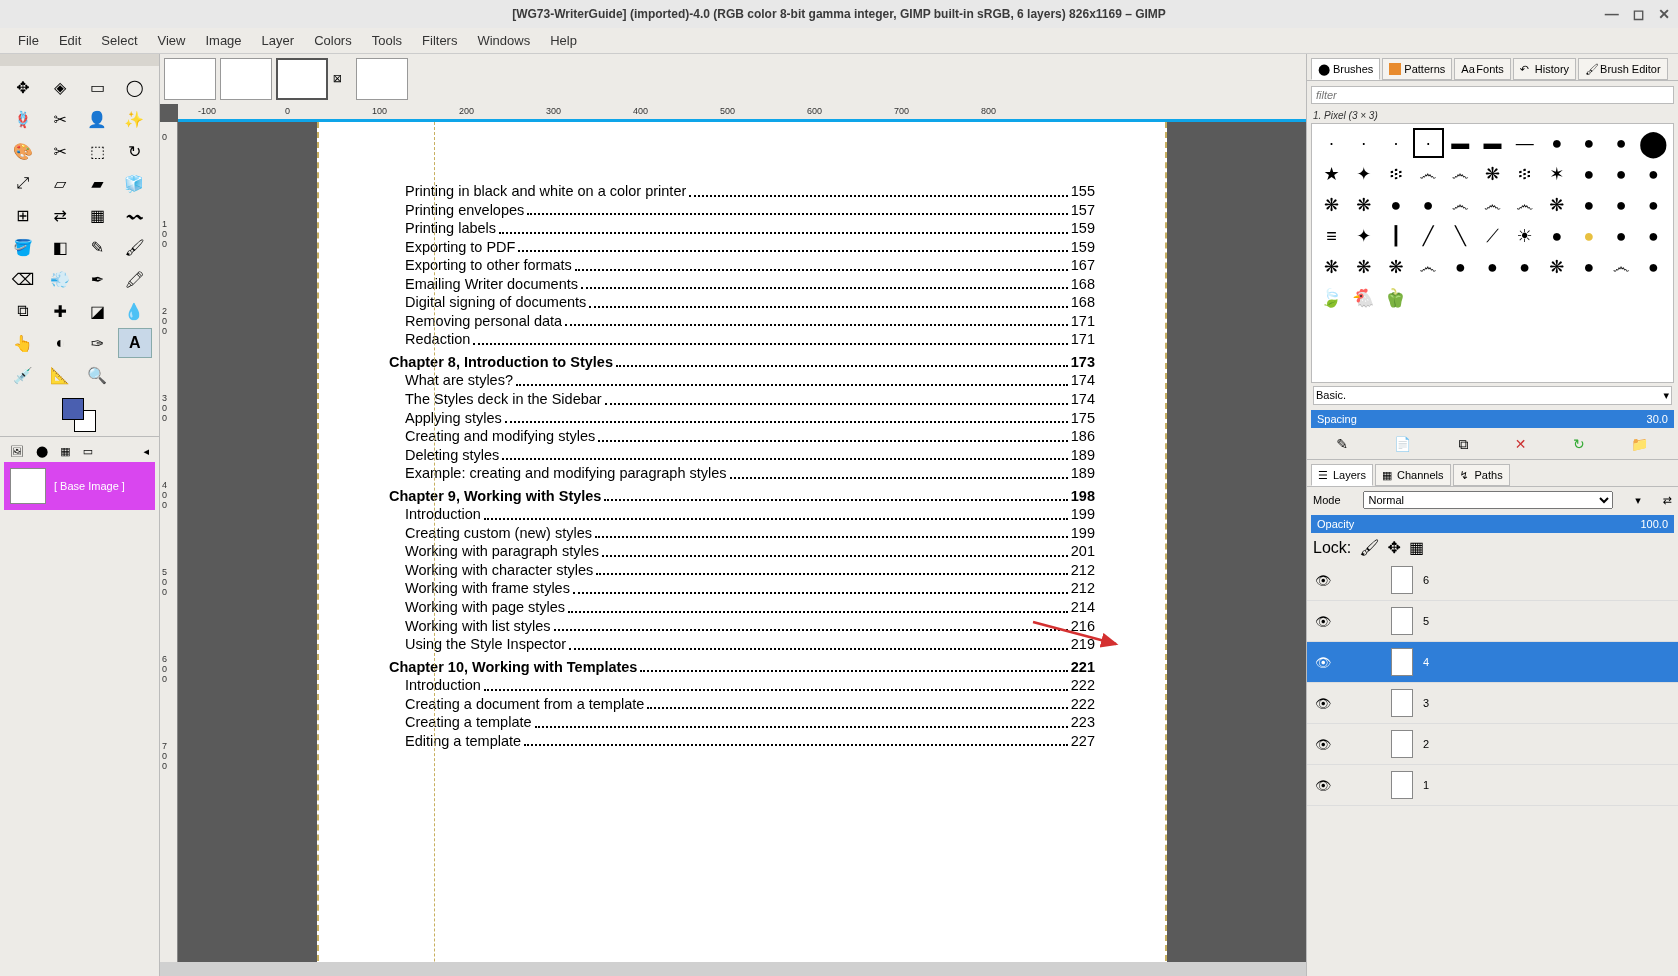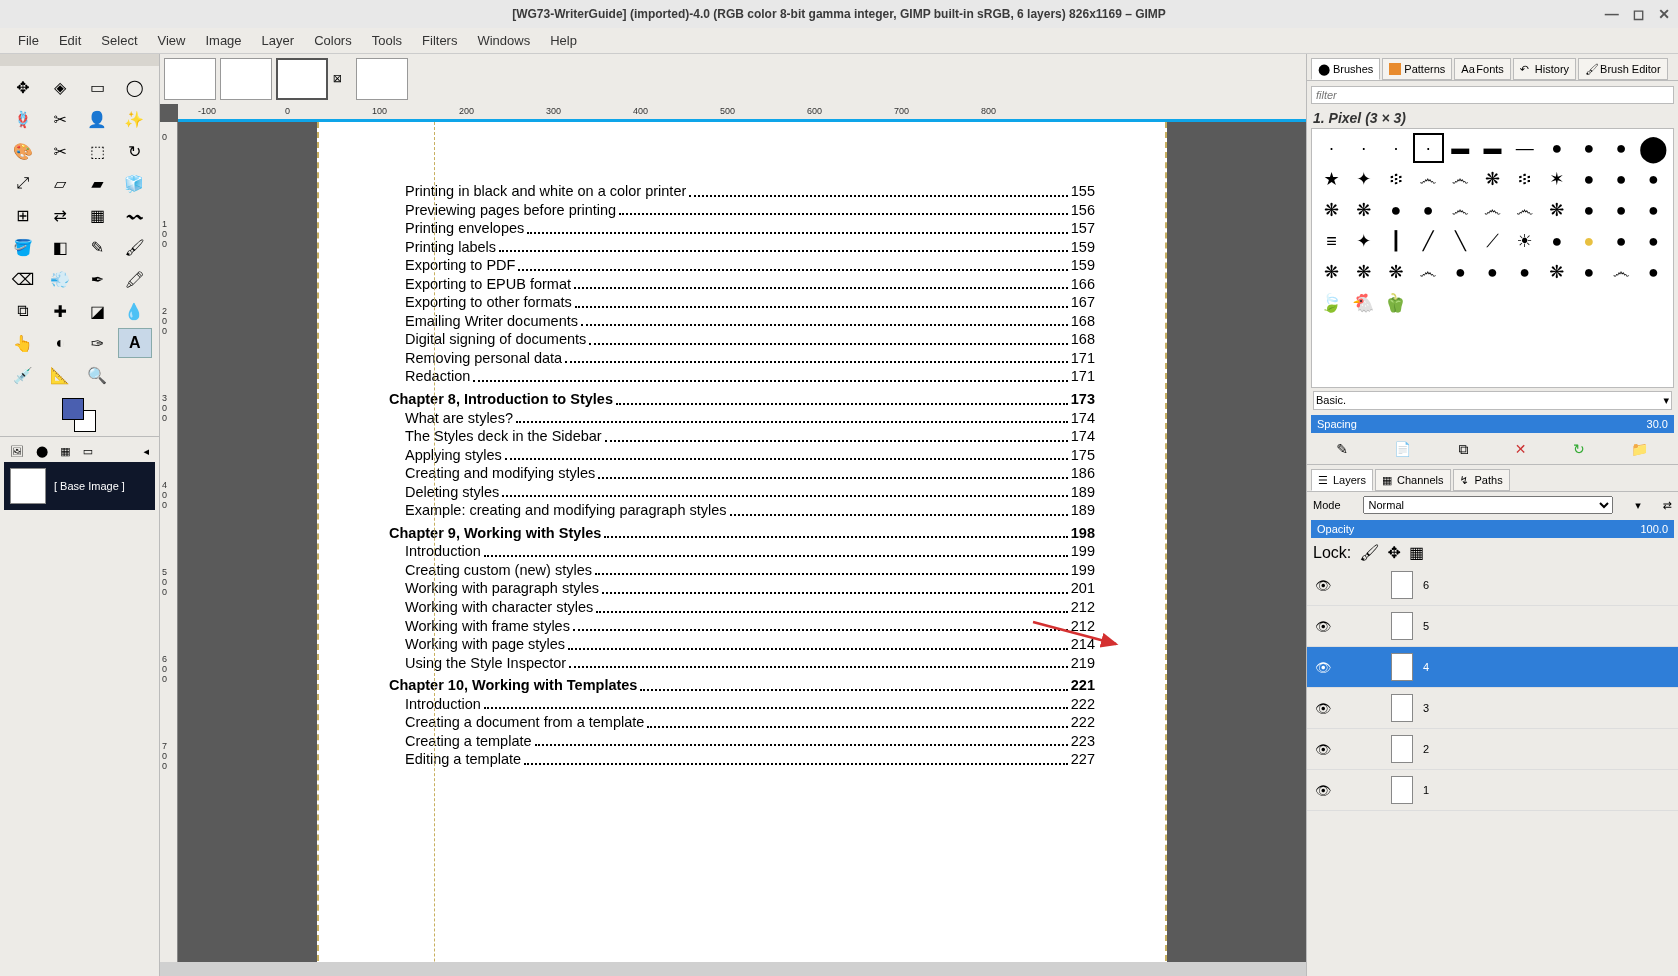--- a/index.html
+++ b/index.html
@@ -24,21 +24,21 @@
 .tool { width: 34px; height: 30px; display: flex; align-items: center; justify-content: center; font-size: 16px; cursor: pointer; border: 1px solid transparent; }
 .tool.active { background: #c8d8e8; border: 1px solid #8aa; }
 .fgbg { padding: 8px; display: flex; justify-content: center; position: relative; height: 40px; }
 .fgbg .fg { width: 22px; height: 22px; background: #4a5fb0; border: 1px solid #000; position: absolute; left: 62px; top: 2px; z-index: 2; }
 .fgbg .bg { width: 22px; height: 22px; background: #fff; border: 1px solid #000; position: absolute; left: 74px; top: 14px; }
 
 
 .images-panel { border-top: 1px solid #bbb; padding: 4px; flex: 1; }
 .images-tabs { display: flex; gap: 4px; padding: 2px; font-size: 11px; }
 .images-tabs span { padding: 2px 4px; }
-.images-item { display: flex; align-items: center; background: #0f172a; color: #fff; padding: 6px; font-size: 11px; gap: 8px; }
+.images-item { display: flex; align-items: center; background: #d946ef; color: #fff; padding: 6px; font-size: 11px; gap: 8px; }
 .images-item .thumb { width: 36px; height: 36px; background: #fff; border: 1px solid #888; }
 
 
 .canvas-area { flex: 1; background: #5c5c5c; display: flex; flex-direction: column; position: relative; }
 .tabs-row { height: 50px; background: #edebe7; display: flex; align-items: center; padding: 4px; gap: 4px; }
 .tab-thumb { width: 52px; height: 42px; background: #fff; border: 1px solid #999; position: relative; }
 .tab-thumb.active { border: 2px solid #555; }
 .tab-thumb .close { position: absolute; right: -16px; top: 12px; font-size: 11px; cursor: pointer; }
 .ruler-h { height: 18px; background: #edebe7; border-bottom: 3px solid #0ea5e9; position: relative; font-size: 9px; color: #333; margin-left: 18px; }
 .ruler-h .tick { position: absolute; top: 2px; }
@@ -58,21 +58,21 @@
 .toc-line.entry { padding-left: 16px; }
 
 
 .rightdock { width: 372px; background: #edebe7; border-left: 1px solid #bbb; display: flex; flex-direction: column; }
 .dock-tabs { display: flex; padding: 4px 4px 0 4px; background: #edebe7; border-bottom: 1px solid #bbb; font-size: 11px; }
 .dock-tab { padding: 4px 6px; border: 1px solid #bbb; background: #f5f3ef; margin-right: 2px; display: flex; align-items: center; gap: 3px; cursor: pointer; }
 .dock-tab.active { background: #fff; border-bottom-color: #fff; }
 .dock-tab .ico { width: 12px; height: 12px; display: inline-block; }
 .filter-row { padding: 4px; }
 .filter-row input { width: 100%; font-size: 11px; padding: 2px 4px; font-style: italic; color: #888; border: 1px solid #bbb; }
-.brush-label { font-size: 14px; padding: 2px 6px; color: #333; font-style: italic; font-weight: bold; }
+.brush-label { font-size: 10px; padding: 2px 6px; color: #333; font-style: italic; }
 .brush-grid { height: 260px; padding: 4px; display: grid; grid-template-columns: repeat(11, 1fr); grid-auto-rows: 30px; gap: 1px; background: #fff; border: 1px solid #bbb; margin: 0 4px; overflow: hidden; }
 .brush-cell { display: flex; align-items: center; justify-content: center; font-size: 18px; position: relative; }
 .brush-cell.selected { border: 2px solid #000; }
 .dock-row { padding: 3px 6px; font-size: 11px; }
 .dock-select { width: 100%; border: 1px solid #bbb; padding: 2px; background: #fff; font-size: 11px; display: flex; justify-content: space-between; }
 .spacing-row { background: #2f7ed8; color: #fff; padding: 3px 6px; font-size: 11px; display: flex; justify-content: space-between; margin: 2px 4px; }
 .dock-btn-row { display: flex; justify-content: space-around; padding: 6px; }
 .dock-btn-row span { font-size: 14px; cursor: pointer; }
 
 
@@ -221,43 +221,33 @@
       <div class="canvas-scroll">
         <div class="page" id="page">
           <div class="margin-guide"></div>
 
         <div class="toc-line entry">
               <span class="label">Printing in black and white on a color printer</span>
               <span class="dots"></span>
               <span class="page-num">155</span>
             </div>
             <div class="toc-line entry">
-              <span class="label">Previewing pages before printing</span>
-              <span class="dots"></span>
-              <span class="page-num">156</span>
-            </div>
-            <div class="toc-line entry">
               <span class="label">Printing envelopes</span>
               <span class="dots"></span>
               <span class="page-num">157</span>
             </div>
             <div class="toc-line entry">
               <span class="label">Printing labels</span>
               <span class="dots"></span>
               <span class="page-num">159</span>
             </div>
             <div class="toc-line entry">
               <span class="label">Exporting to PDF</span>
               <span class="dots"></span>
               <span class="page-num">159</span>
-            </div>
-            <div class="toc-line entry">
-              <span class="label">Exporting to EPUB format</span>
-              <span class="dots"></span>
-              <span class="page-num">166</span>
             </div>
             <div class="toc-line entry">
               <span class="label">Exporting to other formats</span>
               <span class="dots"></span>
               <span class="page-num">167</span>
             </div>
             <div class="toc-line entry">
               <span class="label">Emailing Writer documents</span>
               <span class="dots"></span>
               <span class="page-num">168</span>
@@ -339,20 +329,25 @@
             </div>
             <div class="toc-line entry">
               <span class="label">Working with frame styles</span>
               <span class="dots"></span>
               <span class="page-num">212</span>
             </div>
             <div class="toc-line entry">
               <span class="label">Working with page styles</span>
               <span class="dots"></span>
               <span class="page-num">214</span>
+            </div>
+            <div class="toc-line entry">
+              <span class="label">Working with list styles</span>
+              <span class="dots"></span>
+              <span class="page-num">216</span>
             </div>
             <div class="toc-line entry">
               <span class="label">Using the Style Inspector</span>
               <span class="dots"></span>
               <span class="page-num">219</span>
             </div>
             <div class="toc-line chapter">
               <span class="label">Chapter 10, Working with Templates</span>
               <span class="dots"></span>
               <span class="page-num">221</span>

